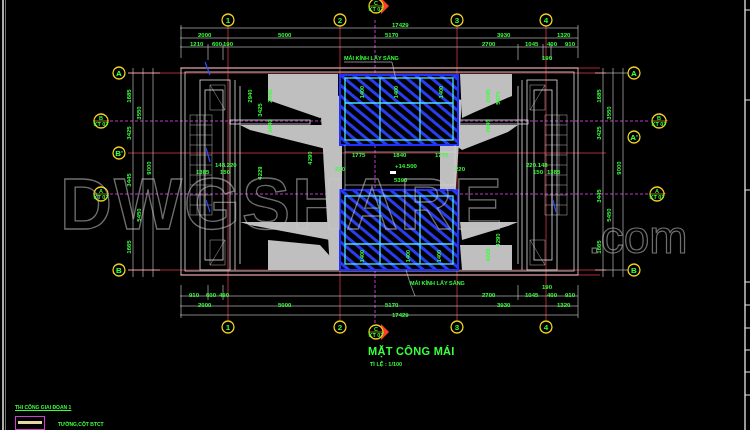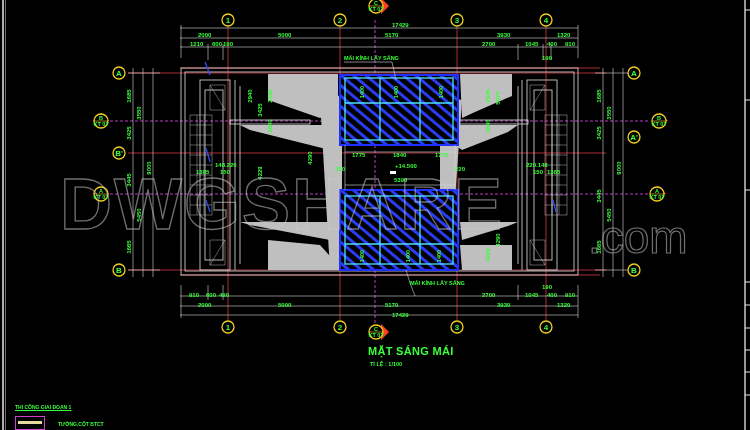--- a/index.html
+++ b/index.html
@@ -392,20 +392,20 @@
     <text class="dimv" transform="translate(443,92) rotate(-90)" text-anchor="middle">1400</text>
     <text class="dimv" transform="translate(364,256) rotate(-90)" text-anchor="middle">1400</text>
     <text class="dimv" transform="translate(410,256) rotate(-90)" text-anchor="middle">1400</text>
     <text class="dimv" transform="translate(441,256) rotate(-90)" text-anchor="middle">1400</text>
   </g>
 </svg>
 
 <div class="watermark">DWGSHARE</div>
 <div class="watermark-sub">.com</div>
 
-<div class="title">MẶT SÁNG MÁI</div>
+<div class="title">MẶT CÔNG MÁI</div>
 <div class="scale">TỈ LỆ : 1/100</div>
 
 <div class="legend-title">THI CÔNG GIAI ĐOẠN 1</div>
 <div class="legend-box">
     <div class="fill"></div>
   </div>
 <div class="legend-text">TƯỜNG,CỘT BTCT</div>
 
 </body></html>

